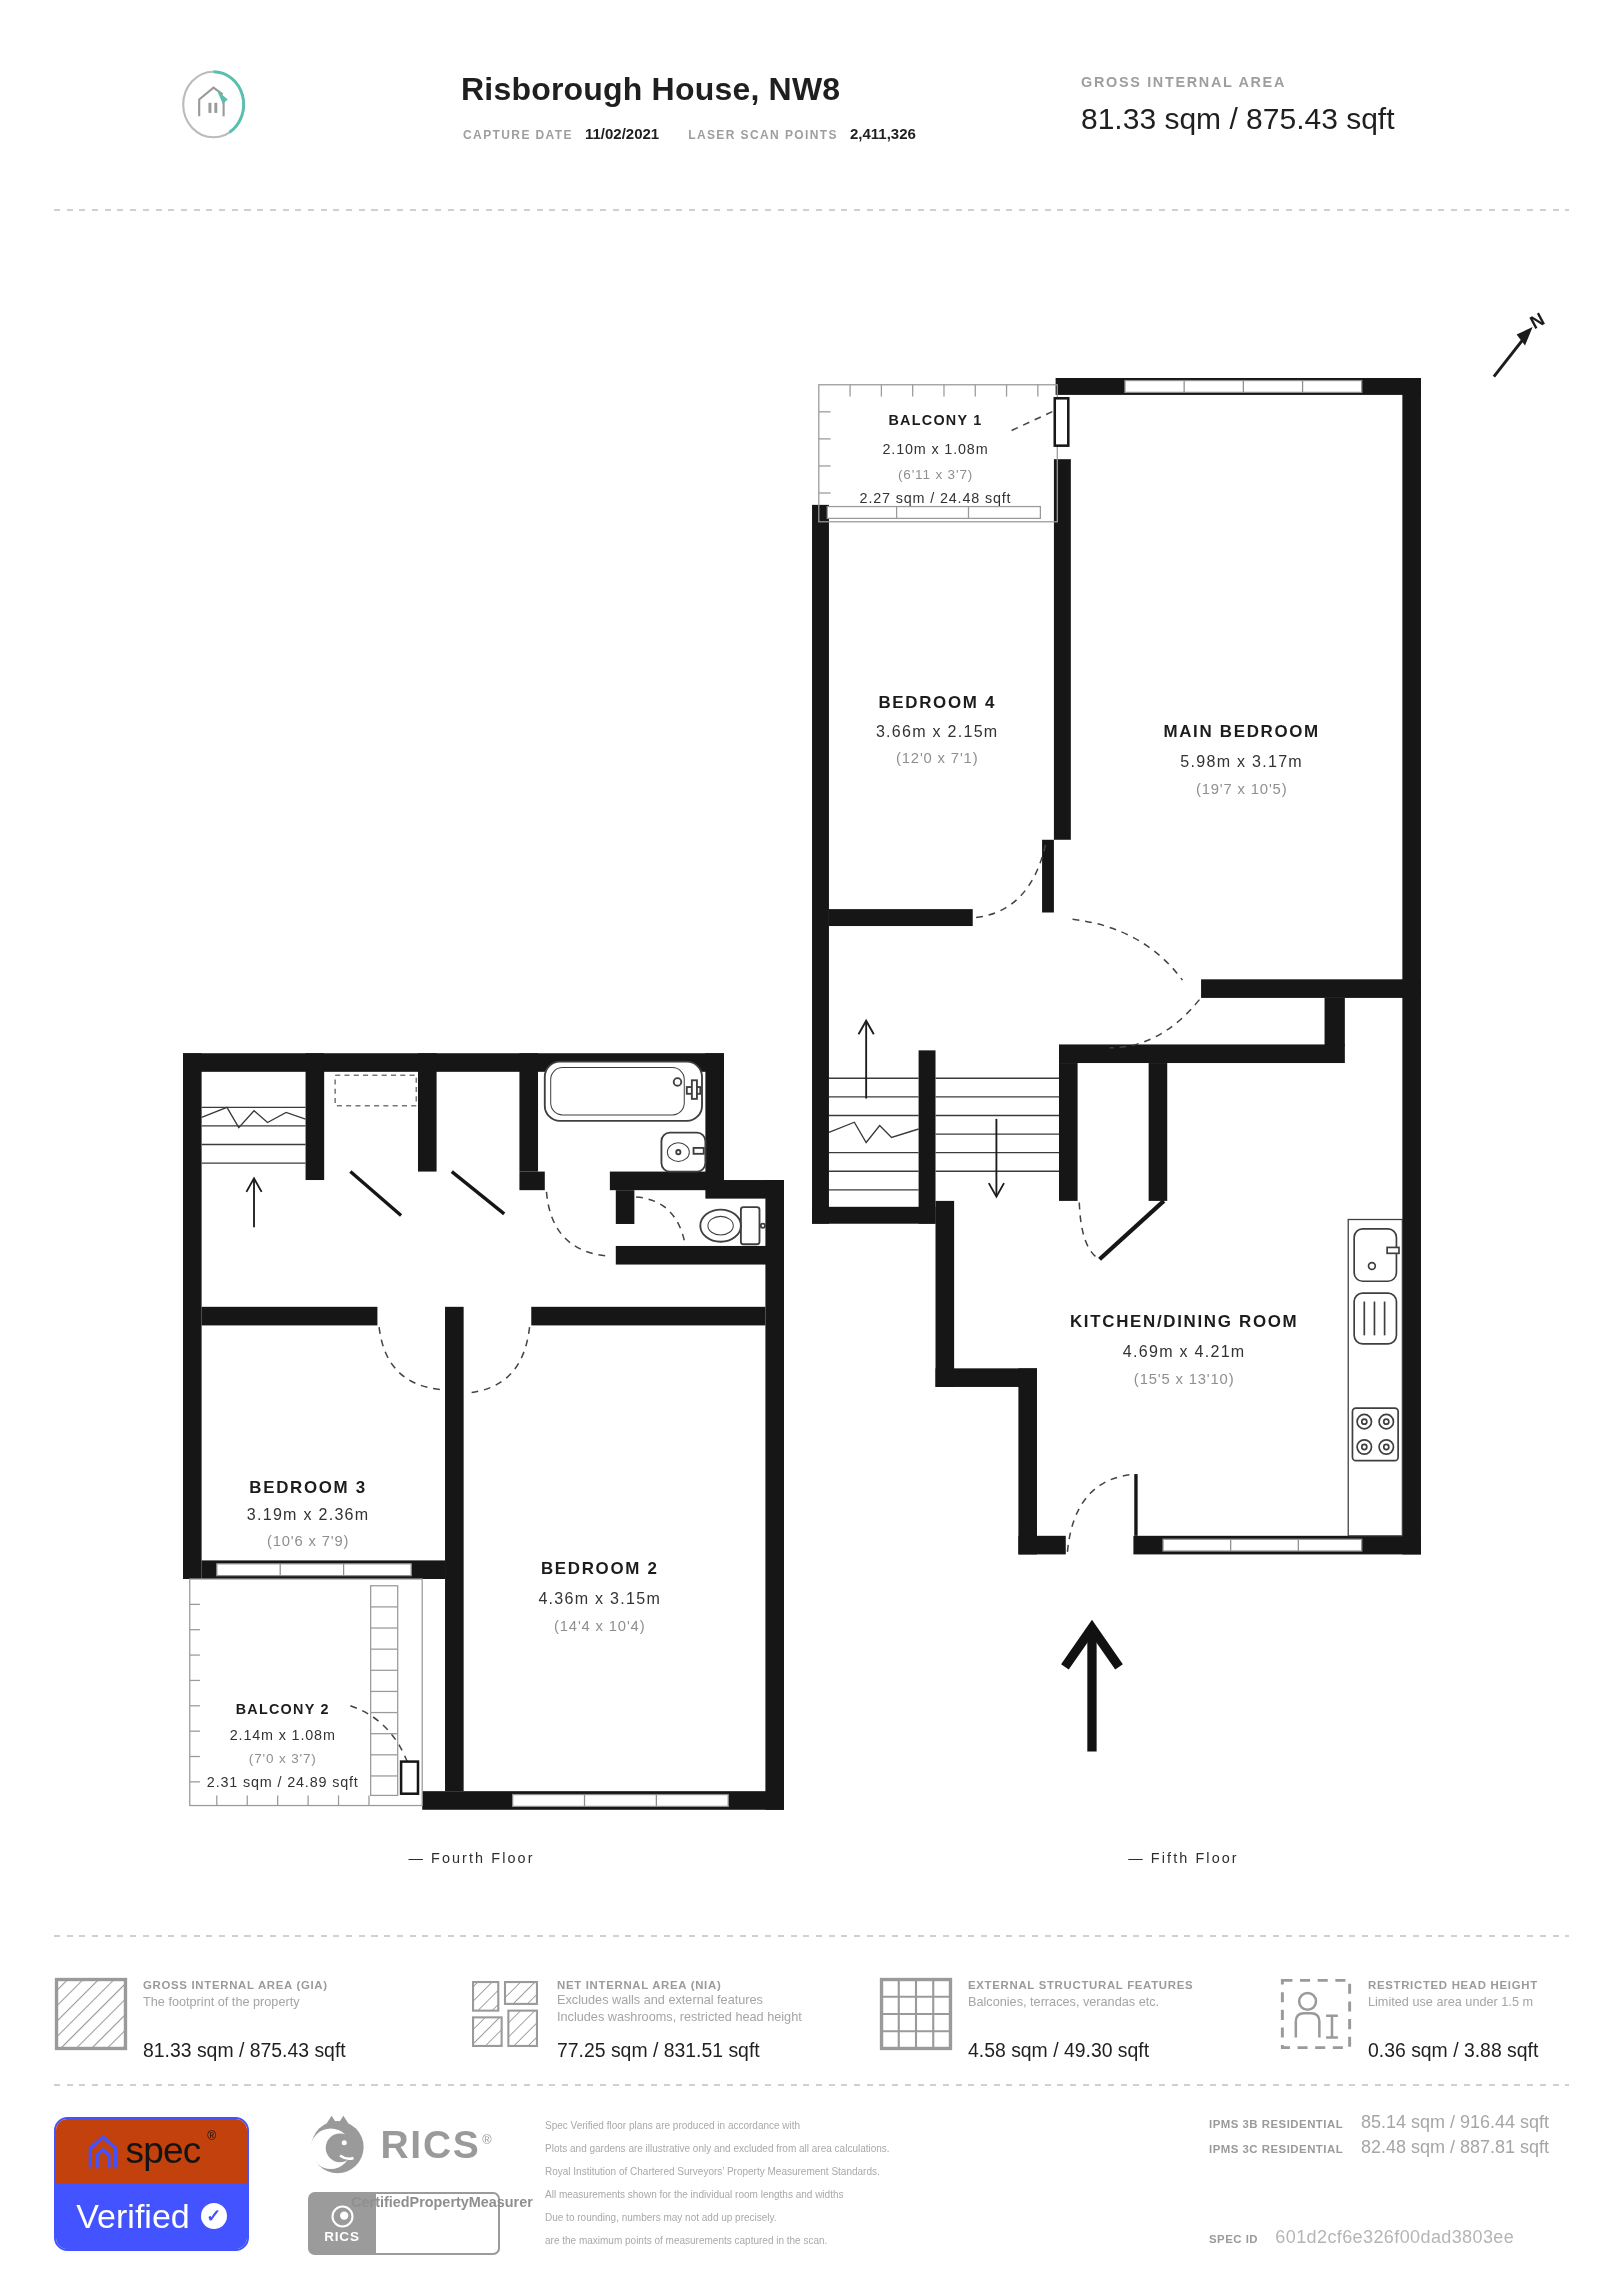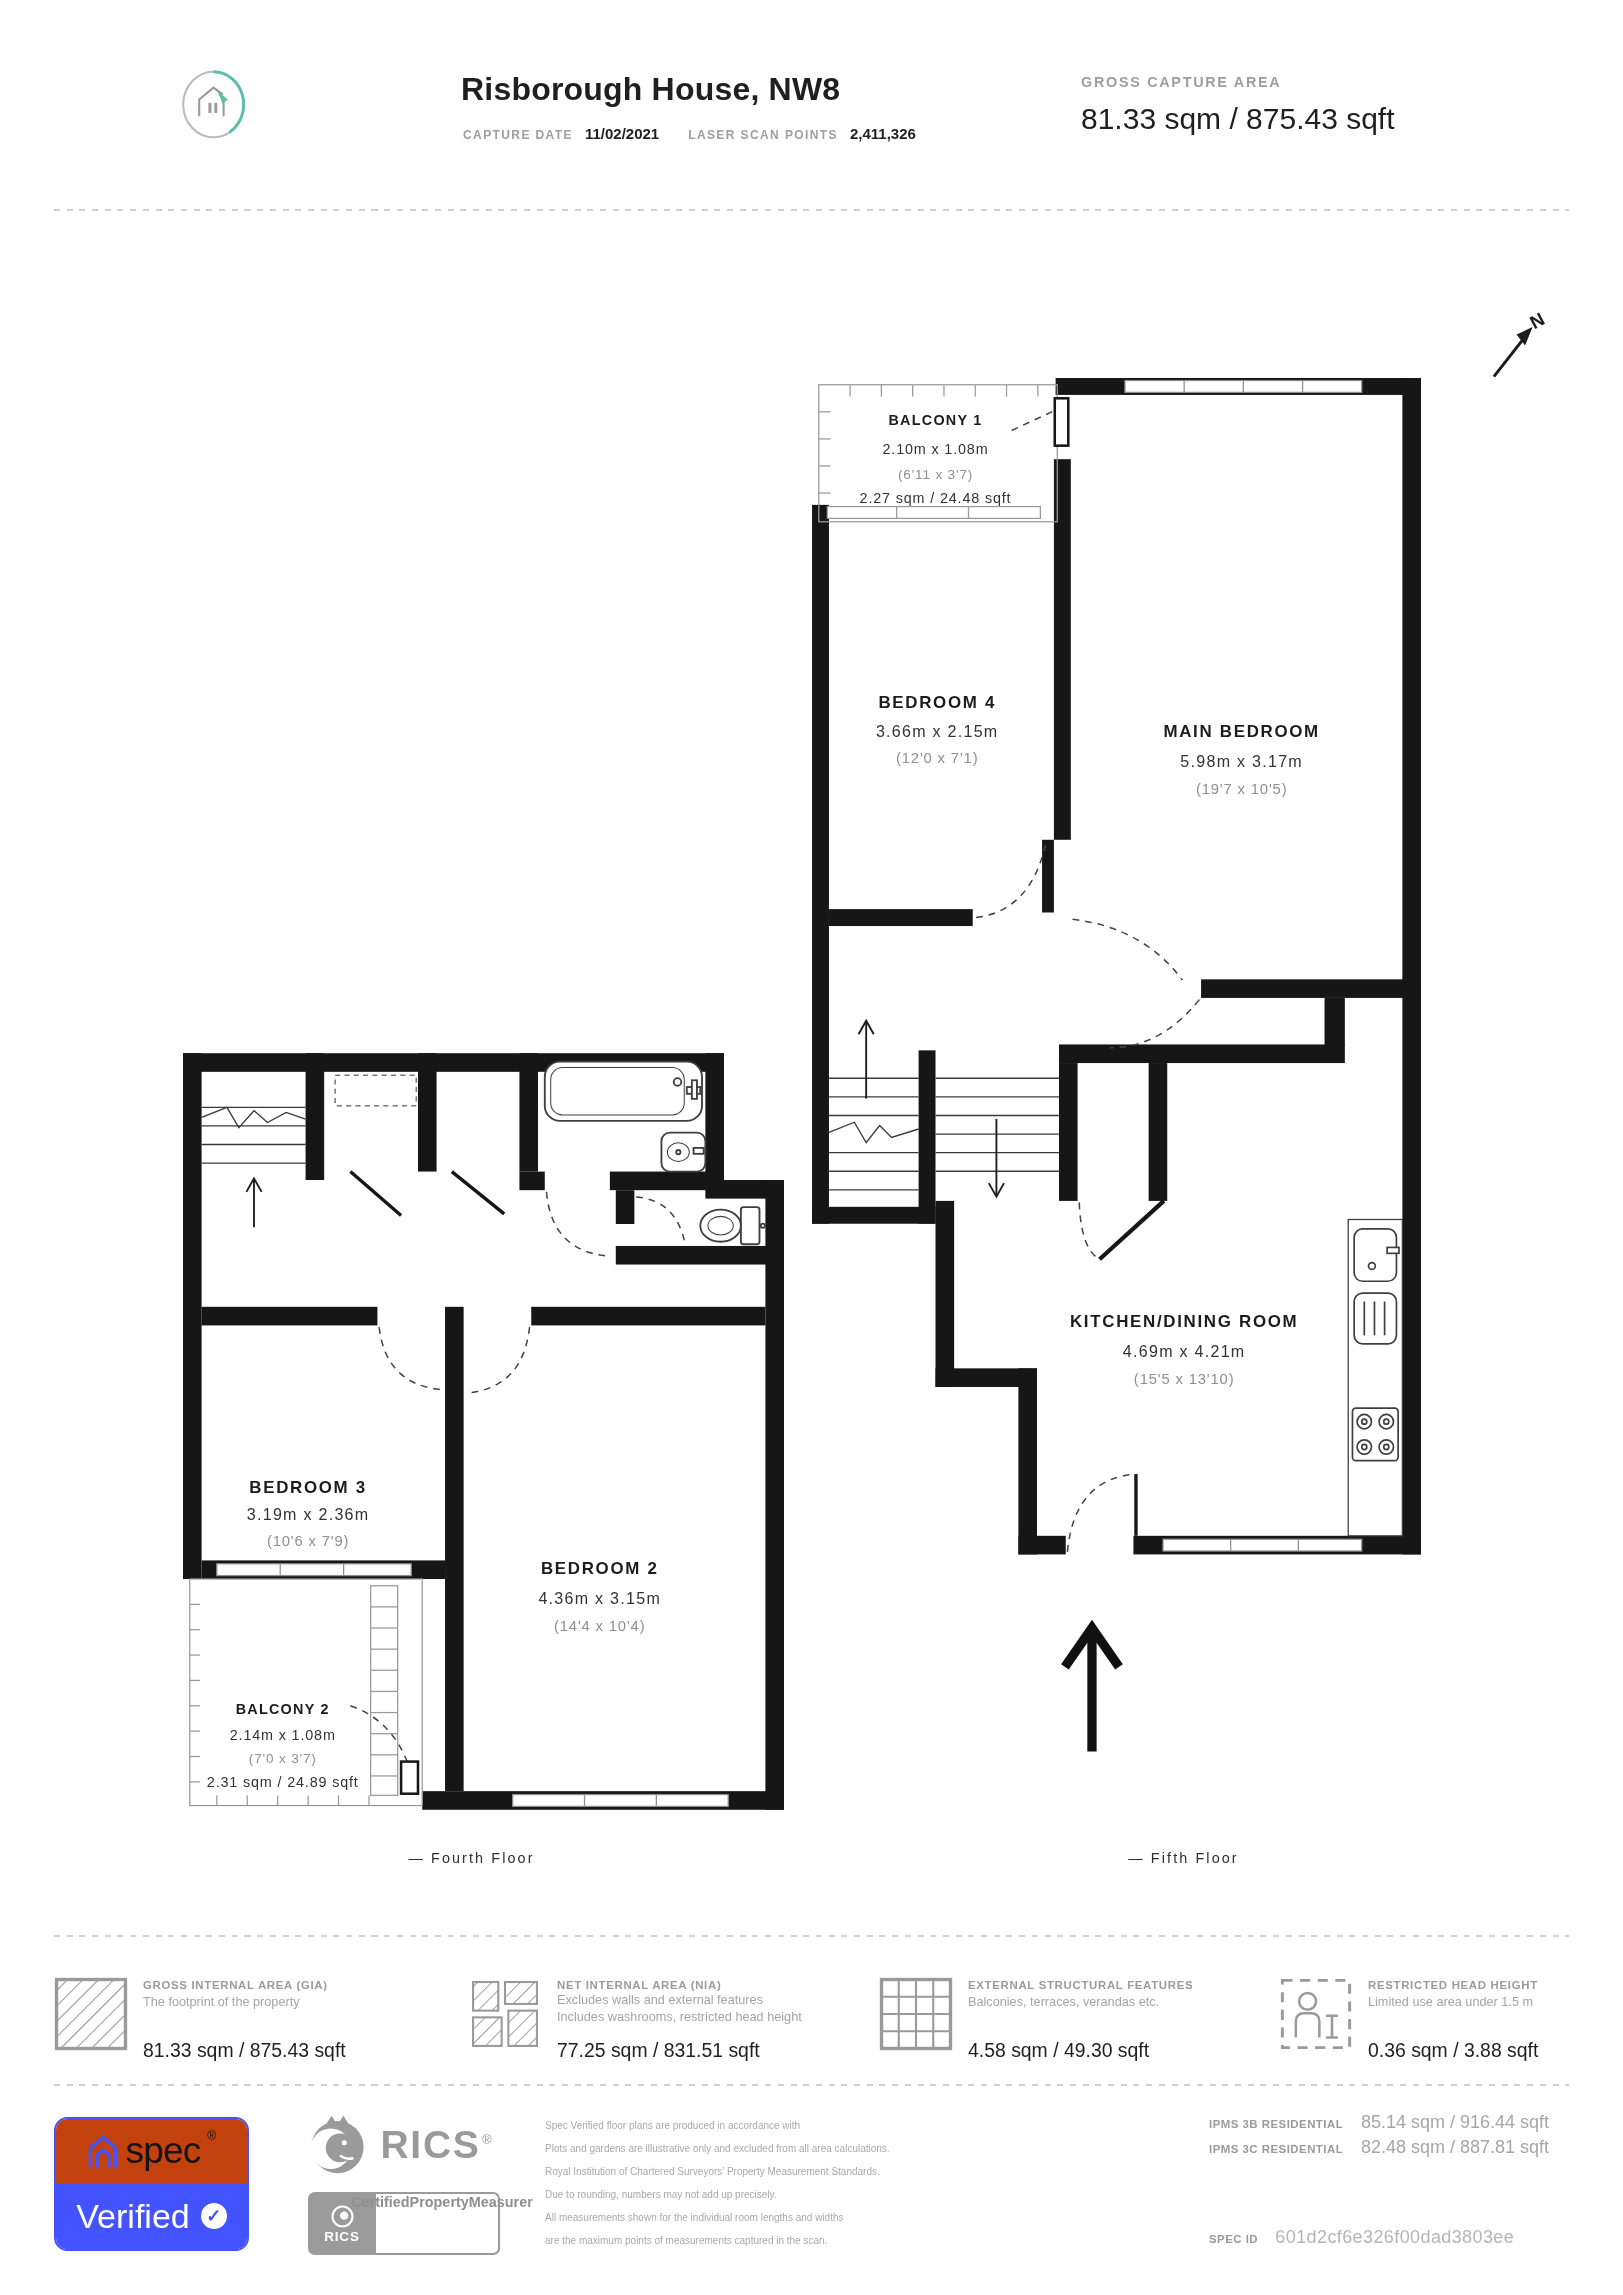--- a/index.html
+++ b/index.html
@@ -71,21 +71,21 @@
     <rect x="35" y="41" width="3.5" height="12" fill="#9a9a9a"></rect>
     <rect x="42" y="41" width="3.5" height="12" fill="#9a9a9a"></rect>
   </svg>
 
   <div class="abs doc-title" style="left:461px;top:71px">Risborough House, NW8</div>
   <div class="abs hdr-meta" style="left:463px;top:125px">
     <span><span class="hdr-label">CAPTURE DATE</span><span class="hdr-value">11/02/2021</span></span>
     <span><span class="hdr-label">LASER SCAN POINTS</span><span class="hdr-value">2,411,326</span></span>
   </div>
   <div class="abs" style="left:1081px;top:74px">
-    <div class="gia-label">GROSS CAPTURE AREA</div>
+    <div class="gia-label">GROSS INTERNAL AREA</div>
     <div class="gia-value">81.33 sqm / 875.43 sqft</div>
   </div>
 
   <div class="abs dash-sep" style="left:54px;top:209px;width:1515px"></div>
 
   <svg class="abs" style="left:1480px;top:311px" width="85" height="80" viewBox="0 0 100 95">
     <line x1="16" y1="78" x2="55" y2="28" stroke="#1c1c1c" stroke-width="3.5"></line>
     <polygon points="62,19 43,28 53,41" fill="#1c1c1c"></polygon>
     <text x="64" y="22" class="north-n" transform="rotate(-28 64 22)">N</text>
   </svg>
@@ -450,22 +450,22 @@
       <div>Certified</div>
       <div>Property</div>
       <div>Measurer</div>
     </div>
   </div>
 
   <div class="abs disclaimer" style="left:545px;top:2114px">
     <div>Spec Verified floor plans are produced in accordance with</div>
     <div>Plots and gardens are illustrative only and excluded from all area calculations.</div>
     <div>Royal Institution of Chartered Surveyors’ Property Measurement Standards.</div>
+    <div>All measurements shown for the individual room lengths and widths</div>
     <div>Due to rounding, numbers may not add up precisely.</div>
-    <div>All measurements shown for the individual room lengths and widths</div>
     <div>are the maximum points of measurements captured in the scan.</div>
   </div>
 
   <div class="abs" style="left:1209px;top:2112px">
     <div class="ipms-row"><span class="ipms-label">IPMS 3B RESIDENTIAL</span><span class="ipms-value">85.14 sqm / 916.44 sqft</span></div>
     <div class="ipms-row"><span class="ipms-label">IPMS 3C RESIDENTIAL</span><span class="ipms-value">82.48 sqm / 887.81 sqft</span></div>
   </div>
 
   <div class="abs" style="left:1209px;top:2227px">
     <span class="ipms-label" style="width:auto;margin-right:13.5px">SPEC ID</span>

